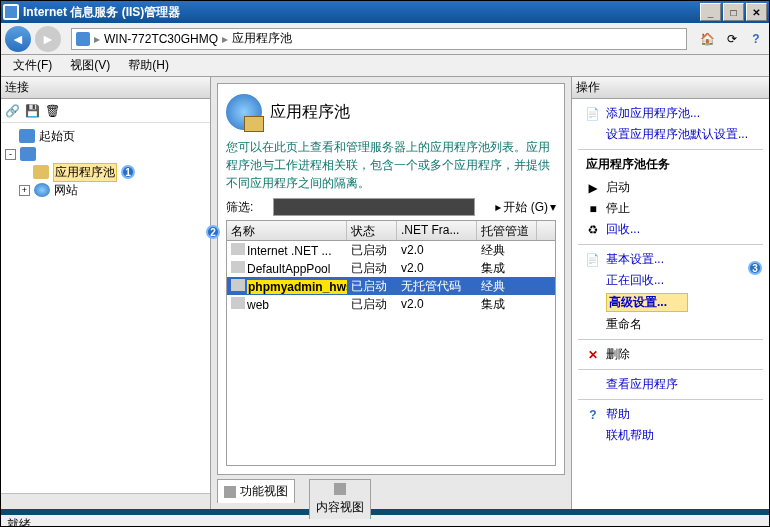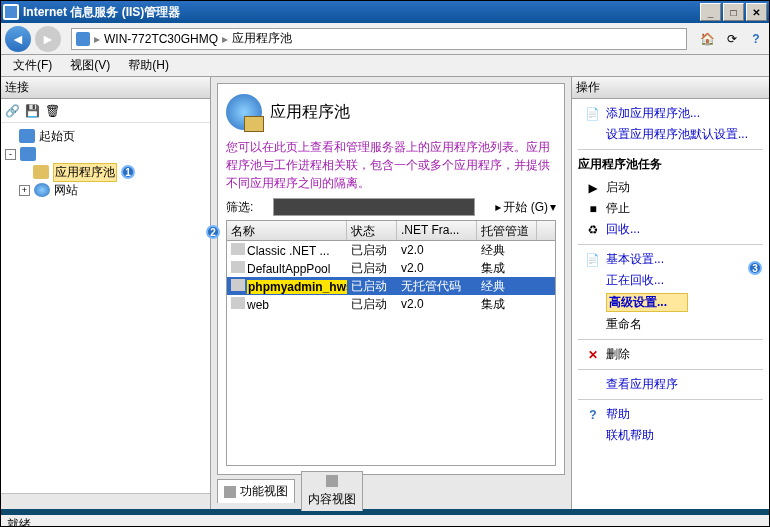--- a/index.html
+++ b/index.html
@@ -40,42 +40,42 @@
 .num-badge { width: 14px; height: 14px; border-radius: 50%; background: #2a6fc1; color: #fff; font-size: 10px; font-weight: bold; display: inline-flex; align-items: center; justify-content: center; border: 2px solid #7ab7ff; margin-left: 2px; }
 .num-badge.b2 { position: absolute; left: 204px; top: 225px; }
 .num-badge.b3 { position: absolute; left: 746px; top: 261px; }
 
 .center-panel { flex: 1; background: #e8e8e8; display: flex; flex-direction: column; padding: 6px; gap: 4px; position: relative; }
 .content-box { flex: 1; background: #fff; border: 1px solid #a0a0a0; padding: 8px; display: flex; flex-direction: column; overflow: hidden; }
 .page-title-row { display: flex; align-items: center; gap: 8px; height: 40px; }
 .big-icon { width: 36px; height: 36px; background: radial-gradient(#8ccfff, #2a6fc1); border-radius: 50%; position: relative; }
 .big-icon::after { content: ""; position: absolute; right: -2px; bottom: -2px; width: 18px; height: 14px; background: #e0c060; border: 1px solid #806020; }
 .page-title { font-size: 16px; }
-.desc { margin-top: 6px; line-height: 1.5; color: #a21caf; }
+.desc { margin-top: 6px; line-height: 1.5; color: #0f766e; }
 .filter-row { display: flex; align-items: center; gap: 20px; margin-top: 6px; }
 .filter-row input { flex: 1; min-width: 0; height: 18px; border: 1px solid #a0a0a0; background: #444; }
 .go-btn { display: flex; align-items: center; gap: 2px; }
 .grid-head { display: flex; background: linear-gradient(#f6f6f6, #e0e0e0); border: 1px solid #a0a0a0; border-bottom: none; margin-top: 4px; height: 20px; }
 .grid-head div { border-right: 1px solid #c0c0c0; padding: 2px 4px; overflow: hidden; }
 .col-name { width: 120px; } .col-status { width: 50px; } .col-net { width: 80px; } .col-pipe { width: 60px; }
 .grid-body { border: 1px solid #a0a0a0; flex: 1; overflow: hidden; }
 .grid-row { display: flex; height: 18px; align-items: center; }
 .grid-row.selected { background: #316ac5; color: #fff; }
 .grid-row.selected .rn { background: #ffe400; color: #000; font-weight: bold; padding: 0 1px; }
 .grid-row div { padding: 0 4px; overflow: hidden; white-space: nowrap; }
 .row-icon { width: 14px; height: 12px; background: #ccc; margin-right: 2px; display: inline-block; }
 
-.view-tabs { height: 24px; display: flex; align-items: center; gap: 6px; }
+.view-tabs { height: 24px; display: flex; align-items: flex-start; gap: 14px; }
 .vtab { background: #fff; border: 1px solid #a0a0a0; border-bottom: none; padding: 3px 6px; display: flex; align-items: center; gap: 4px; }
 .vtab.inactive { background: #e8e8e8; flex-direction: column; }
 .vtab .vicon { width: 12px; height: 12px; background: #a0a0a0; }
 
 .right-panel { width: 198px; border-left: 1px solid #a0a0a0; background: #fff; display: flex; flex-direction: column; }
 .actions { flex: 1; padding: 4px 6px; overflow: hidden; }
-.act-group { font-weight: bold; margin: 6px 0 4px; }
+.act-group { font-weight: bold; margin: 6px 8px 4px; }
 .act-link { display: flex; align-items: center; gap: 6px; padding: 2px 0 2px 8px; color: #0000cc; cursor: pointer; }
 .act-link .ai { width: 14px; height: 14px; display: inline-flex; align-items: center; justify-content: center; color: #000; }
 .act-link.plain { color: #000; }
 .act-link.highlight span.lbl { background: #ffe79c; border: 1px solid #e0c040; padding: 0 20px 0 2px; font-weight: bold; }
 .divider { height: 1px; background: #ccc; margin: 4px 0; }
 
 .statusbar { height: 24px; background: #f0f0f0; border-top: 6px solid #0c4a6e; display: flex; align-items: center; padding: 0 6px; }
 .scrollbar-h { height: 16px; background: #e8e8e8; border-top: 1px solid #c0c0c0; }
 </style>
 </head>
@@ -157,21 +157,21 @@
         <span class="go-btn">▸ <span>开始 (G)</span> ▾</span>
       </div>
       <div class="grid-head">
         <div class="col-name">名称</div>
         <div class="col-status">状态</div>
         <div class="col-net">.NET Fra...</div>
         <div class="col-pipe">托管管道模</div>
       </div>
       <div class="grid-body">
         <div class="grid-row">
-          <div class="col-name"><span class="row-icon"></span><span>Classic .NET ...</span></div>
+          <div class="col-name"><span class="row-icon"></span><span>Internet .NET ...</span></div>
           <div class="col-status">已启动</div>
           <div class="col-net">v2.0</div>
           <div class="col-pipe">经典</div>
         </div>
         <div class="grid-row">
           <div class="col-name"><span class="row-icon"></span><span>DefaultAppPool</span></div>
           <div class="col-status">已启动</div>
           <div class="col-net">v2.0</div>
           <div class="col-pipe">集成</div>
         </div>

